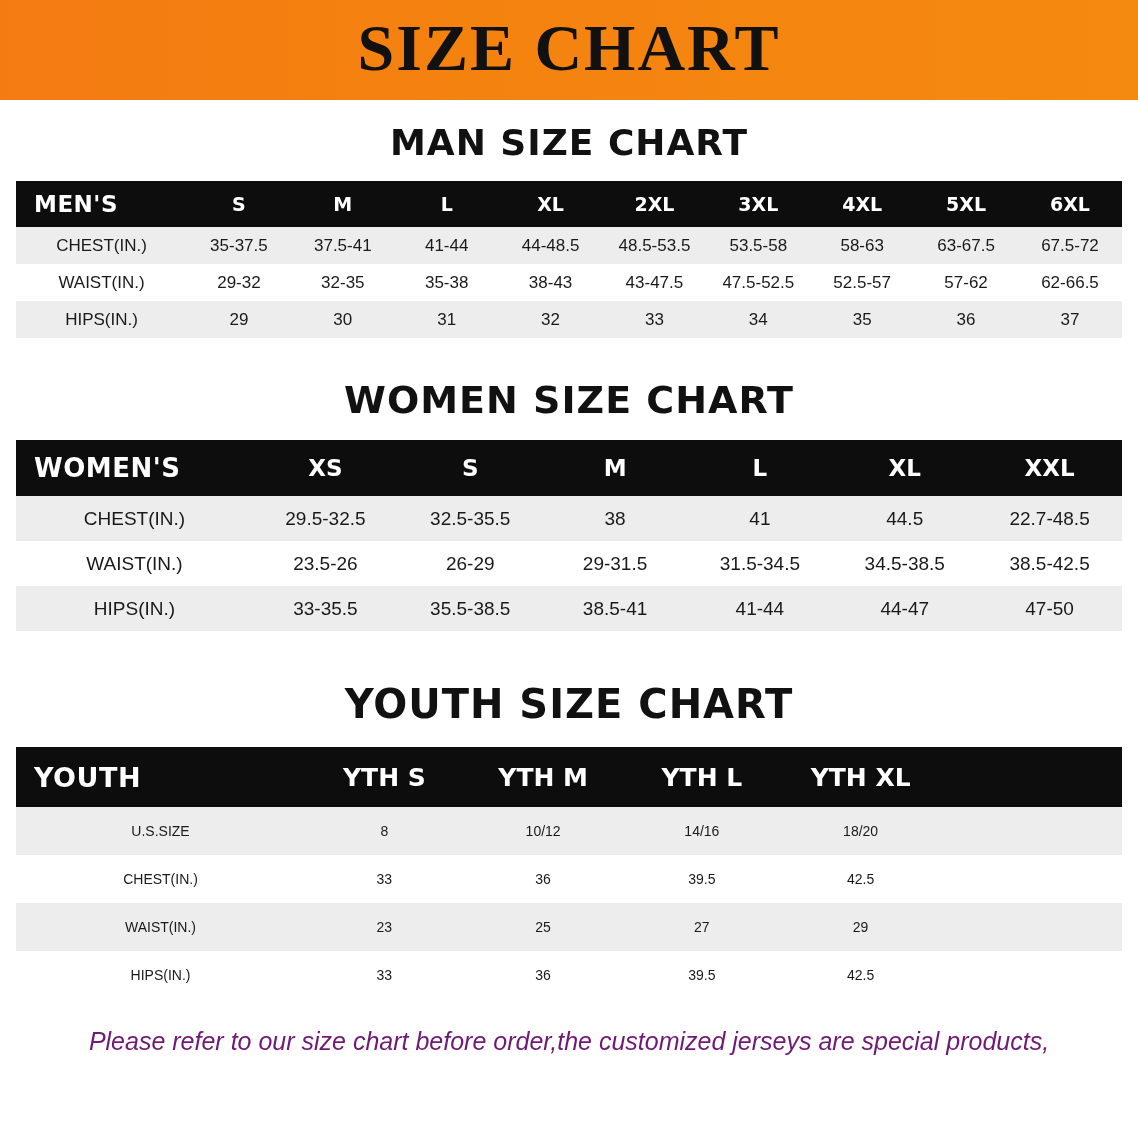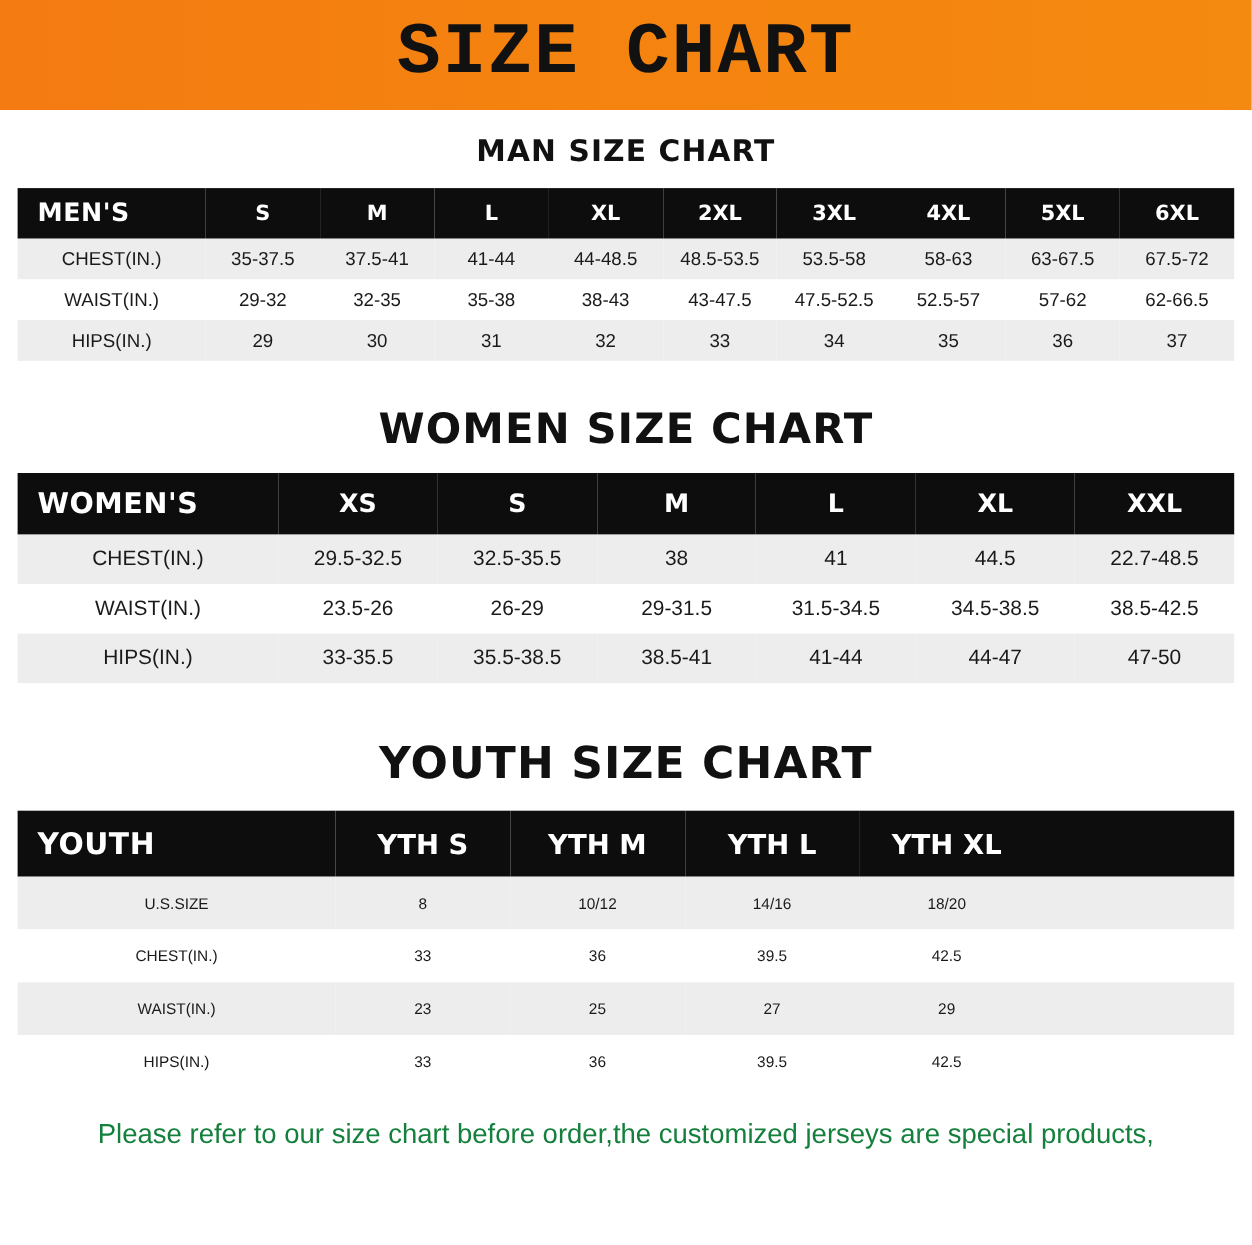--- a/index.html
+++ b/index.html
@@ -23,37 +23,37 @@
 
   
   .banner {
     height: 100px;
     background: linear-gradient(90deg, #f47b12 0%, #f4820f 40%, #f58a10 100%);
     display: flex;
     align-items: center;
     justify-content: center;
   }
   .banner-title {
-    font-family: Liberation Mono, monospace;
+    font-family: Liberation Serif, serif;
     font-weight: bold;
     font-size: 66px;
     letter-spacing: 2px;
     color: #111111;
     line-height: 1;
     margin-top: -4px;
   }
 
   
   .section-title {
     text-align: center;
     font-family: "DejaVu Sans", sans-serif;
     font-weight: bold;
     color: #111111;
   }
-  .title-man   { font-size: 27px; margin: 22px 0 18px 0; letter-spacing: 1px; }
+  .title-man   { font-size: 36px; margin: 22px 0 18px 0; letter-spacing: 1px; }
   .title-women { font-size: 38px; margin: 40px 0 18px 0; letter-spacing: 1px; }
   .title-youth { font-size: 40px; margin: 50px 0 20px 0; letter-spacing: 1px; }
 
   
   .tbl-wrap {
     padding: 0 16px;
   }
   table.sz {
     width: 100%;
     border-collapse: collapse;
@@ -95,25 +95,26 @@
   #women-table td { height: 43px; font-size: 19px; }
 
   
   #youth-table thead th { height: 58px; font-size: 25px; }
   #youth-table thead th.corner { font-size: 27px; }
   #youth-table td { height: 46px; font-size: 14px; }
 
   
   .note {
     margin: 26px 36px 0 36px;
-    color: #15803d;
+    color: #701a75;
     font-family: "Liberation Sans", sans-serif;
     font-size: 25px;
     line-height: 1.35;
     text-align: center;
+    font-style: italic;
   }
   .note div { white-space: nowrap; }
 </style>
 </head>
 <body>
 
 <div class="page">
 
   <div class="banner">
     <div class="banner-title">SIZE CHART</div>

